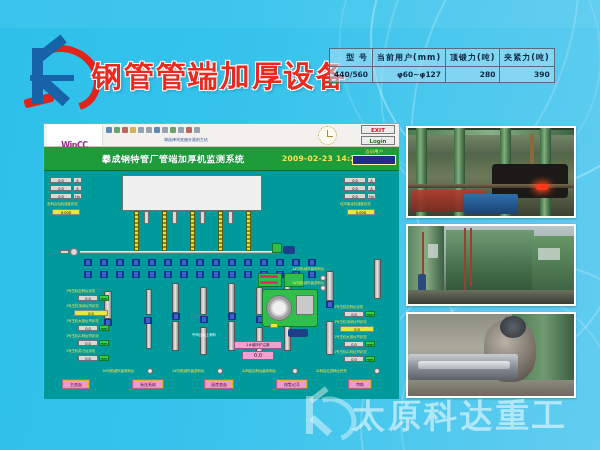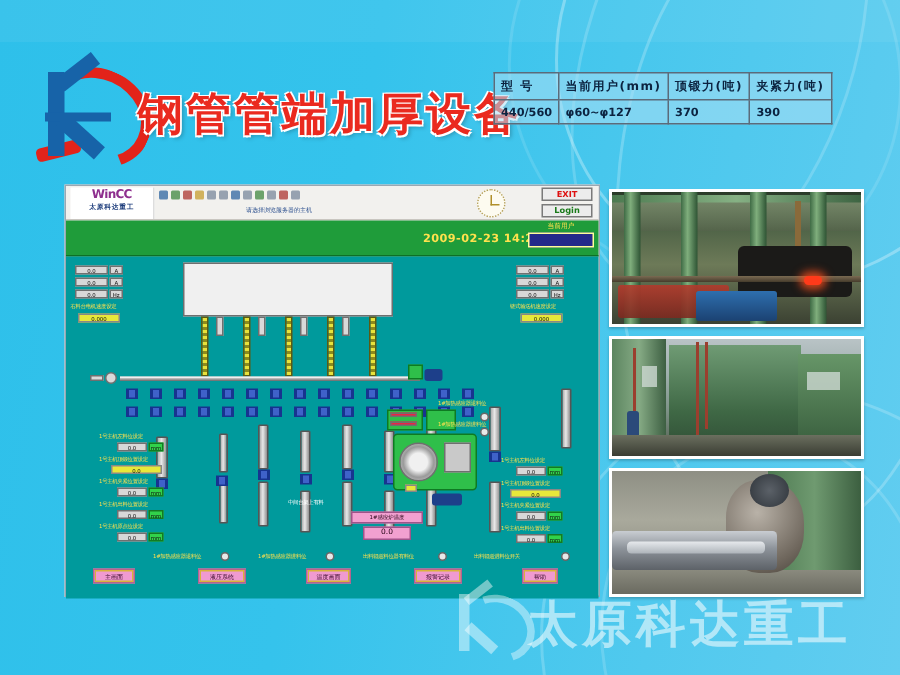--- a/index.html
+++ b/index.html
@@ -48,34 +48,34 @@
               color: #ea2a1f;
               text-shadow: 1px 1px 0 #fff, -1px -1px 0 #fff, 1px -1px 0 #fff, -1px 1px 0 #fff,
                            2px 2px 3px rgba(0,0,0,0.25);
               white-space: nowrap; }
 
   
   .spec-table { position: absolute; left: 329px; top: 48px;
                 border-collapse: collapse; background: rgba(173,224,245,0.55);
                 font-size: 8px; color: #0c2340; }
   .spec-table td, .spec-table th {
-                border: 1px solid #5b6b7a; padding: 3px 4px; text-align: left;
+                border: 1px solid #5b6b7a; padding: 3px 4px; text-align: right;
                 font-weight: bold; white-space: nowrap; }
   .spec-table thead th { font-size: 8px; letter-spacing: 1px; }
   .spec-table tbody td { font-size: 7.5px; font-weight: bold; }
 
   
   .hmi { position: absolute; left: 43px; top: 123px; width: 357px; height: 275px;
          background: #ffffff; border: 1px solid #9aa7b2; }
   .hmi-toolbar { position: relative; height: 23px; background: #f2f1ee;
                  border-bottom: 1px solid #c9c6c0; }
   .wincc { position: absolute; left: 3px; top: 1px; width: 56px; height: 21px;
            background:#fff; border-right:1px solid #ddd; }
   .wincc-top { font-size: 8px; font-weight: bold; color: #8e2f8e; letter-spacing: -0.5px;
-               text-align: center; line-height: 10px; }
+               text-align: center; line-height: 10px; margin-top: 16px; }
   .wincc-bot { font-size: 4.5px; font-weight: bold; color: #1a3a7a; text-align: center;
                line-height: 8px; letter-spacing: 0.5px; }
   .tb-icons { position: absolute; left: 62px; top: 3px; display: flex; gap: 2px; align-items:center; }
   .tbi { width: 6px; height: 6px; background: #7f8fa0; border-radius: 1px; opacity: .8; }
   .tbi.b { background: #3a6ea5; }
   .tbi.g { background: #4a8f4a; }
   .tbi.r { background: #b0423c; }
   .tbi.y { background: #c8a33a; }
   .tb-sub { position: absolute; left: 120px; top: 13px; font-size: 4px; color: #2b4f8e;
             white-space: nowrap; }
@@ -244,21 +244,21 @@
         <th>型  号</th>
         <th>当前用户(mm)</th>
         <th>顶锻力(吨)</th>
         <th>夹紧力(吨)</th>
       </tr>
     </thead>
     <tbody>
       <tr>
         <td>440/560</td>
         <td>φ60~φ127</td>
-        <td>370</td>
+        <td>280</td>
         <td>390</td>
       </tr>
     </tbody>
   </table>
 
   <div class="hmi">
 
     <div class="hmi-toolbar">
       <div class="wincc">
         <div class="wincc-top">WinCC</div>
@@ -278,20 +278,21 @@
         <span class="tbi r"></span>
         <span class="tbi"></span>
       </div>
       <div class="tb-sub">请选择浏览服务器的主机</div>
       <div class="clock"></div>
       <div class="btn-exit">EXIT</div>
       <div class="btn-login">Login</div>
     </div>
 
     <div class="hmi-banner">
+      <div class="banner-title">攀成钢特管厂管端加厚机监测系统</div>
       <div class="banner-time">2009-02-23  14:29:24</div>
       <div class="user-box">
         <div class="user-lbl">当前用户</div>
         <div class="user-val"></div>
       </div>
     </div>
 
     <div class="hmi-body">
 
       <div class="val" style="left:6px;  top:6px;  width:22px;">0.0</div>

